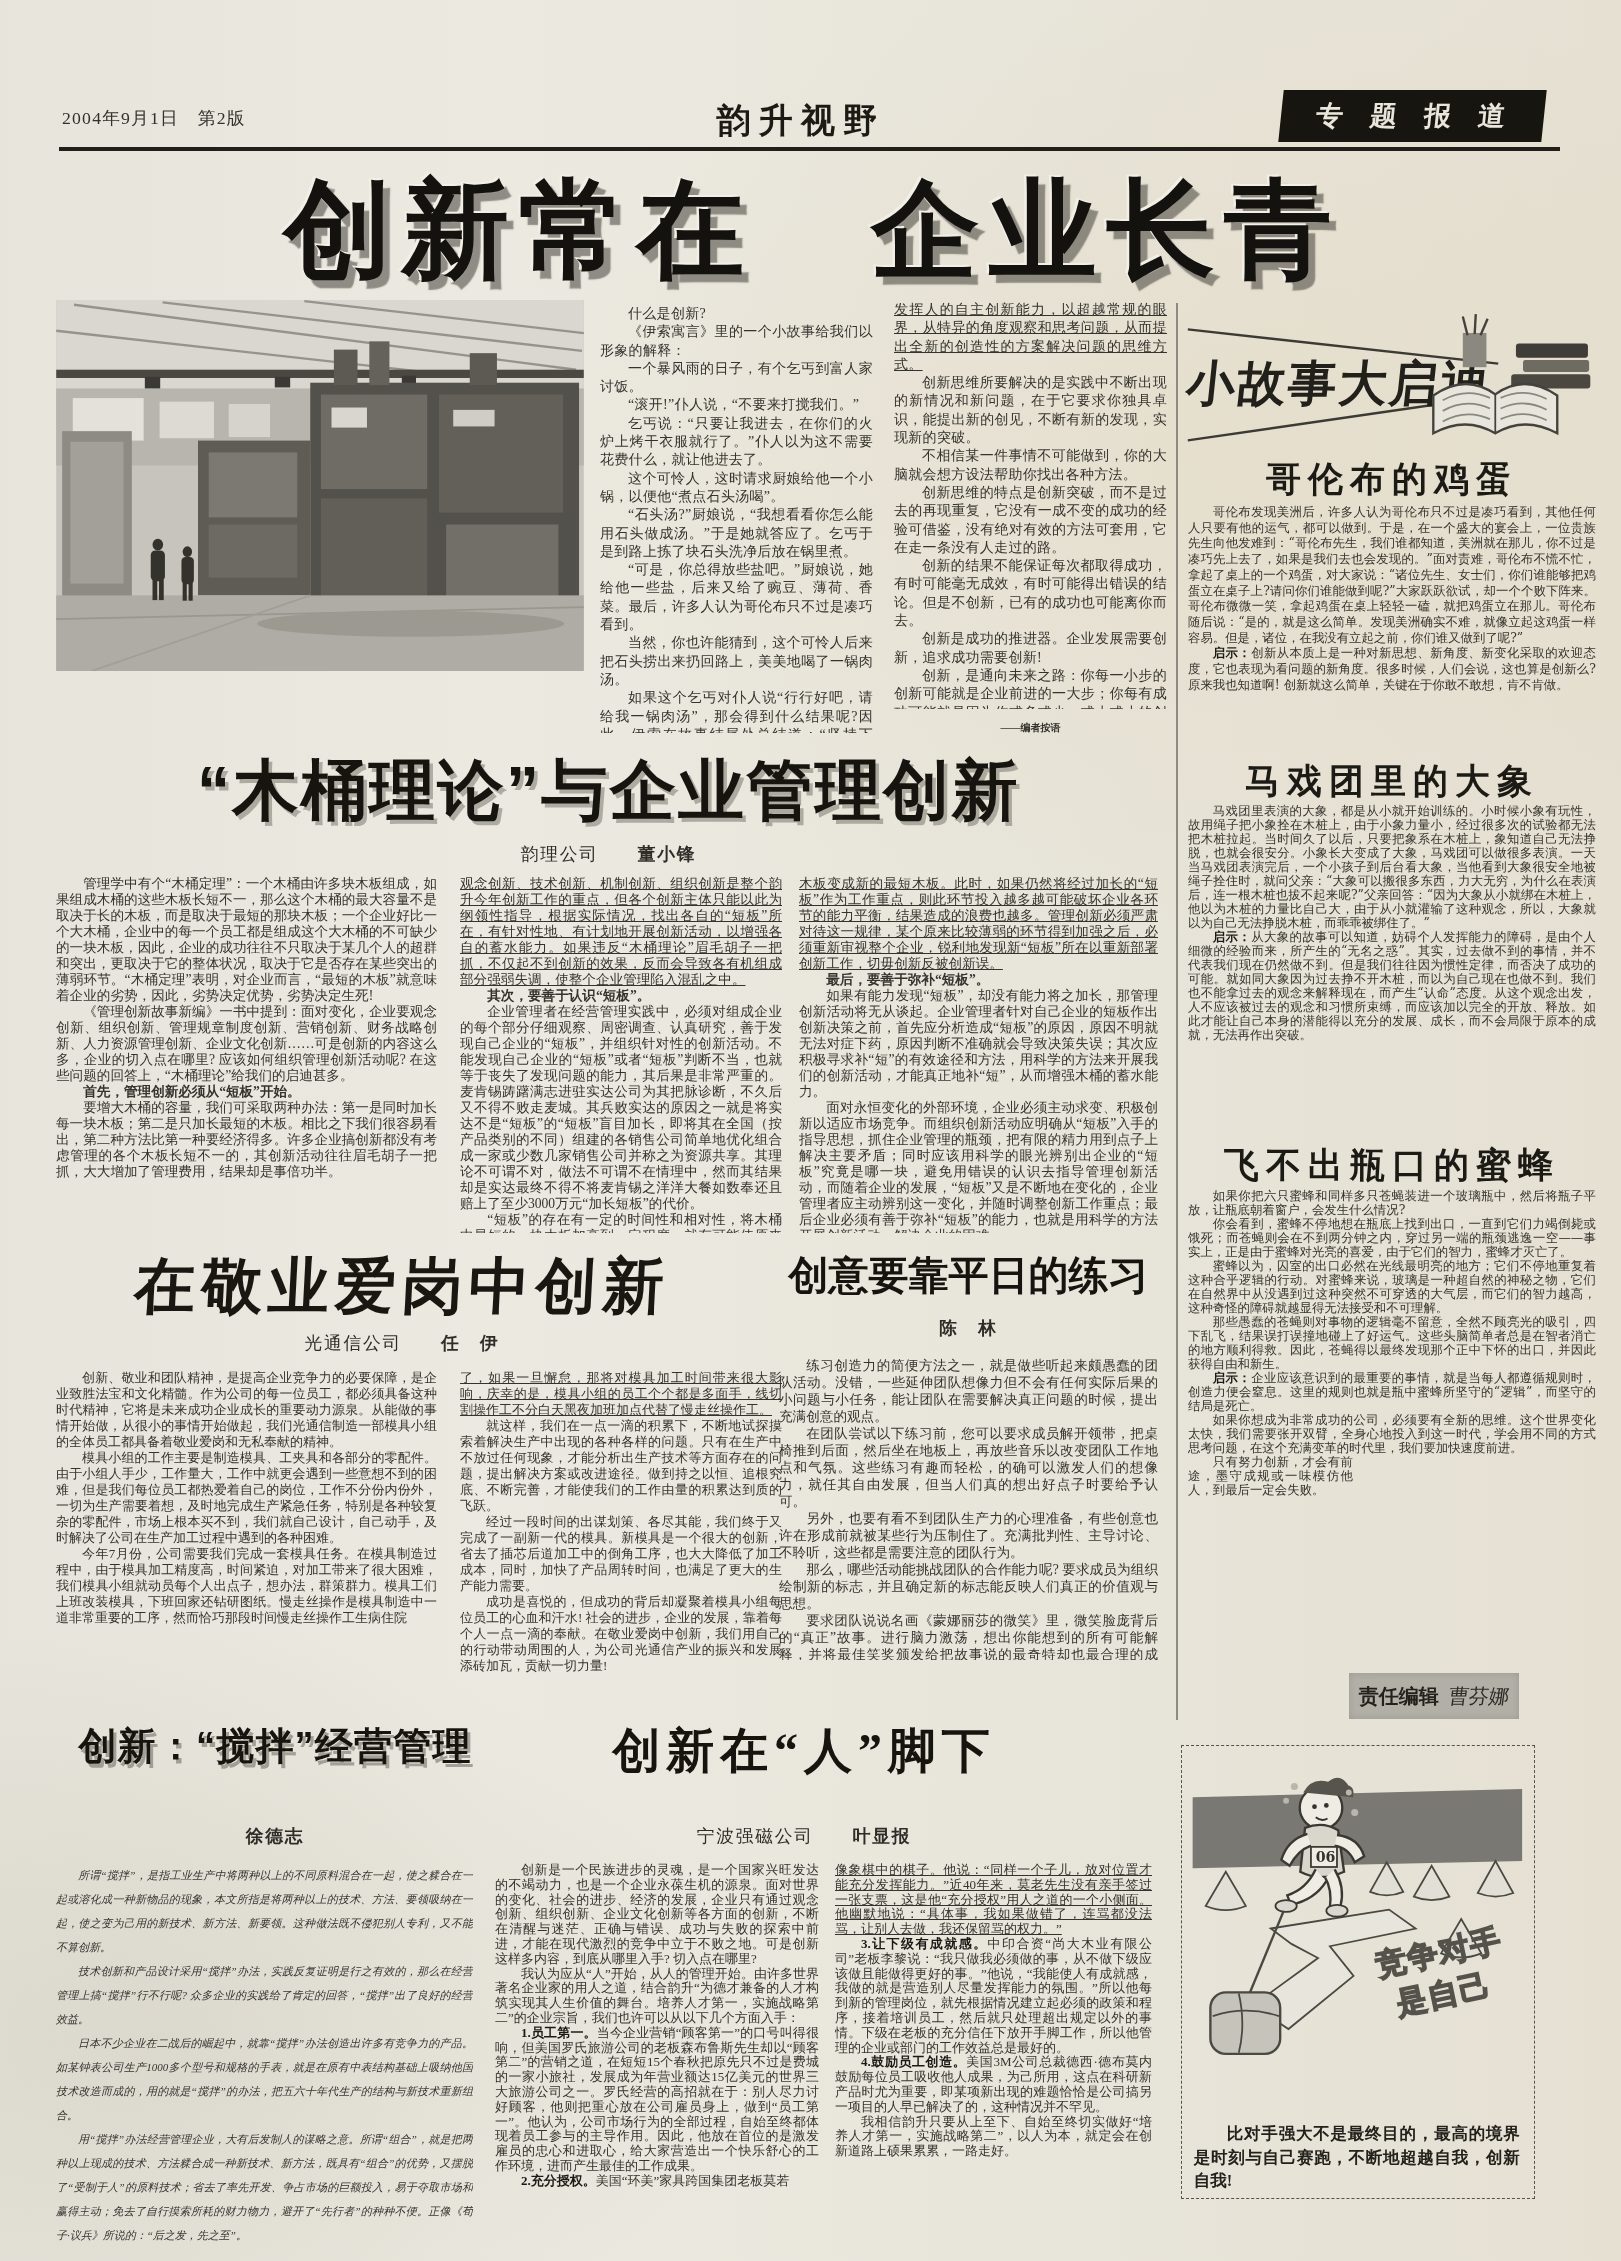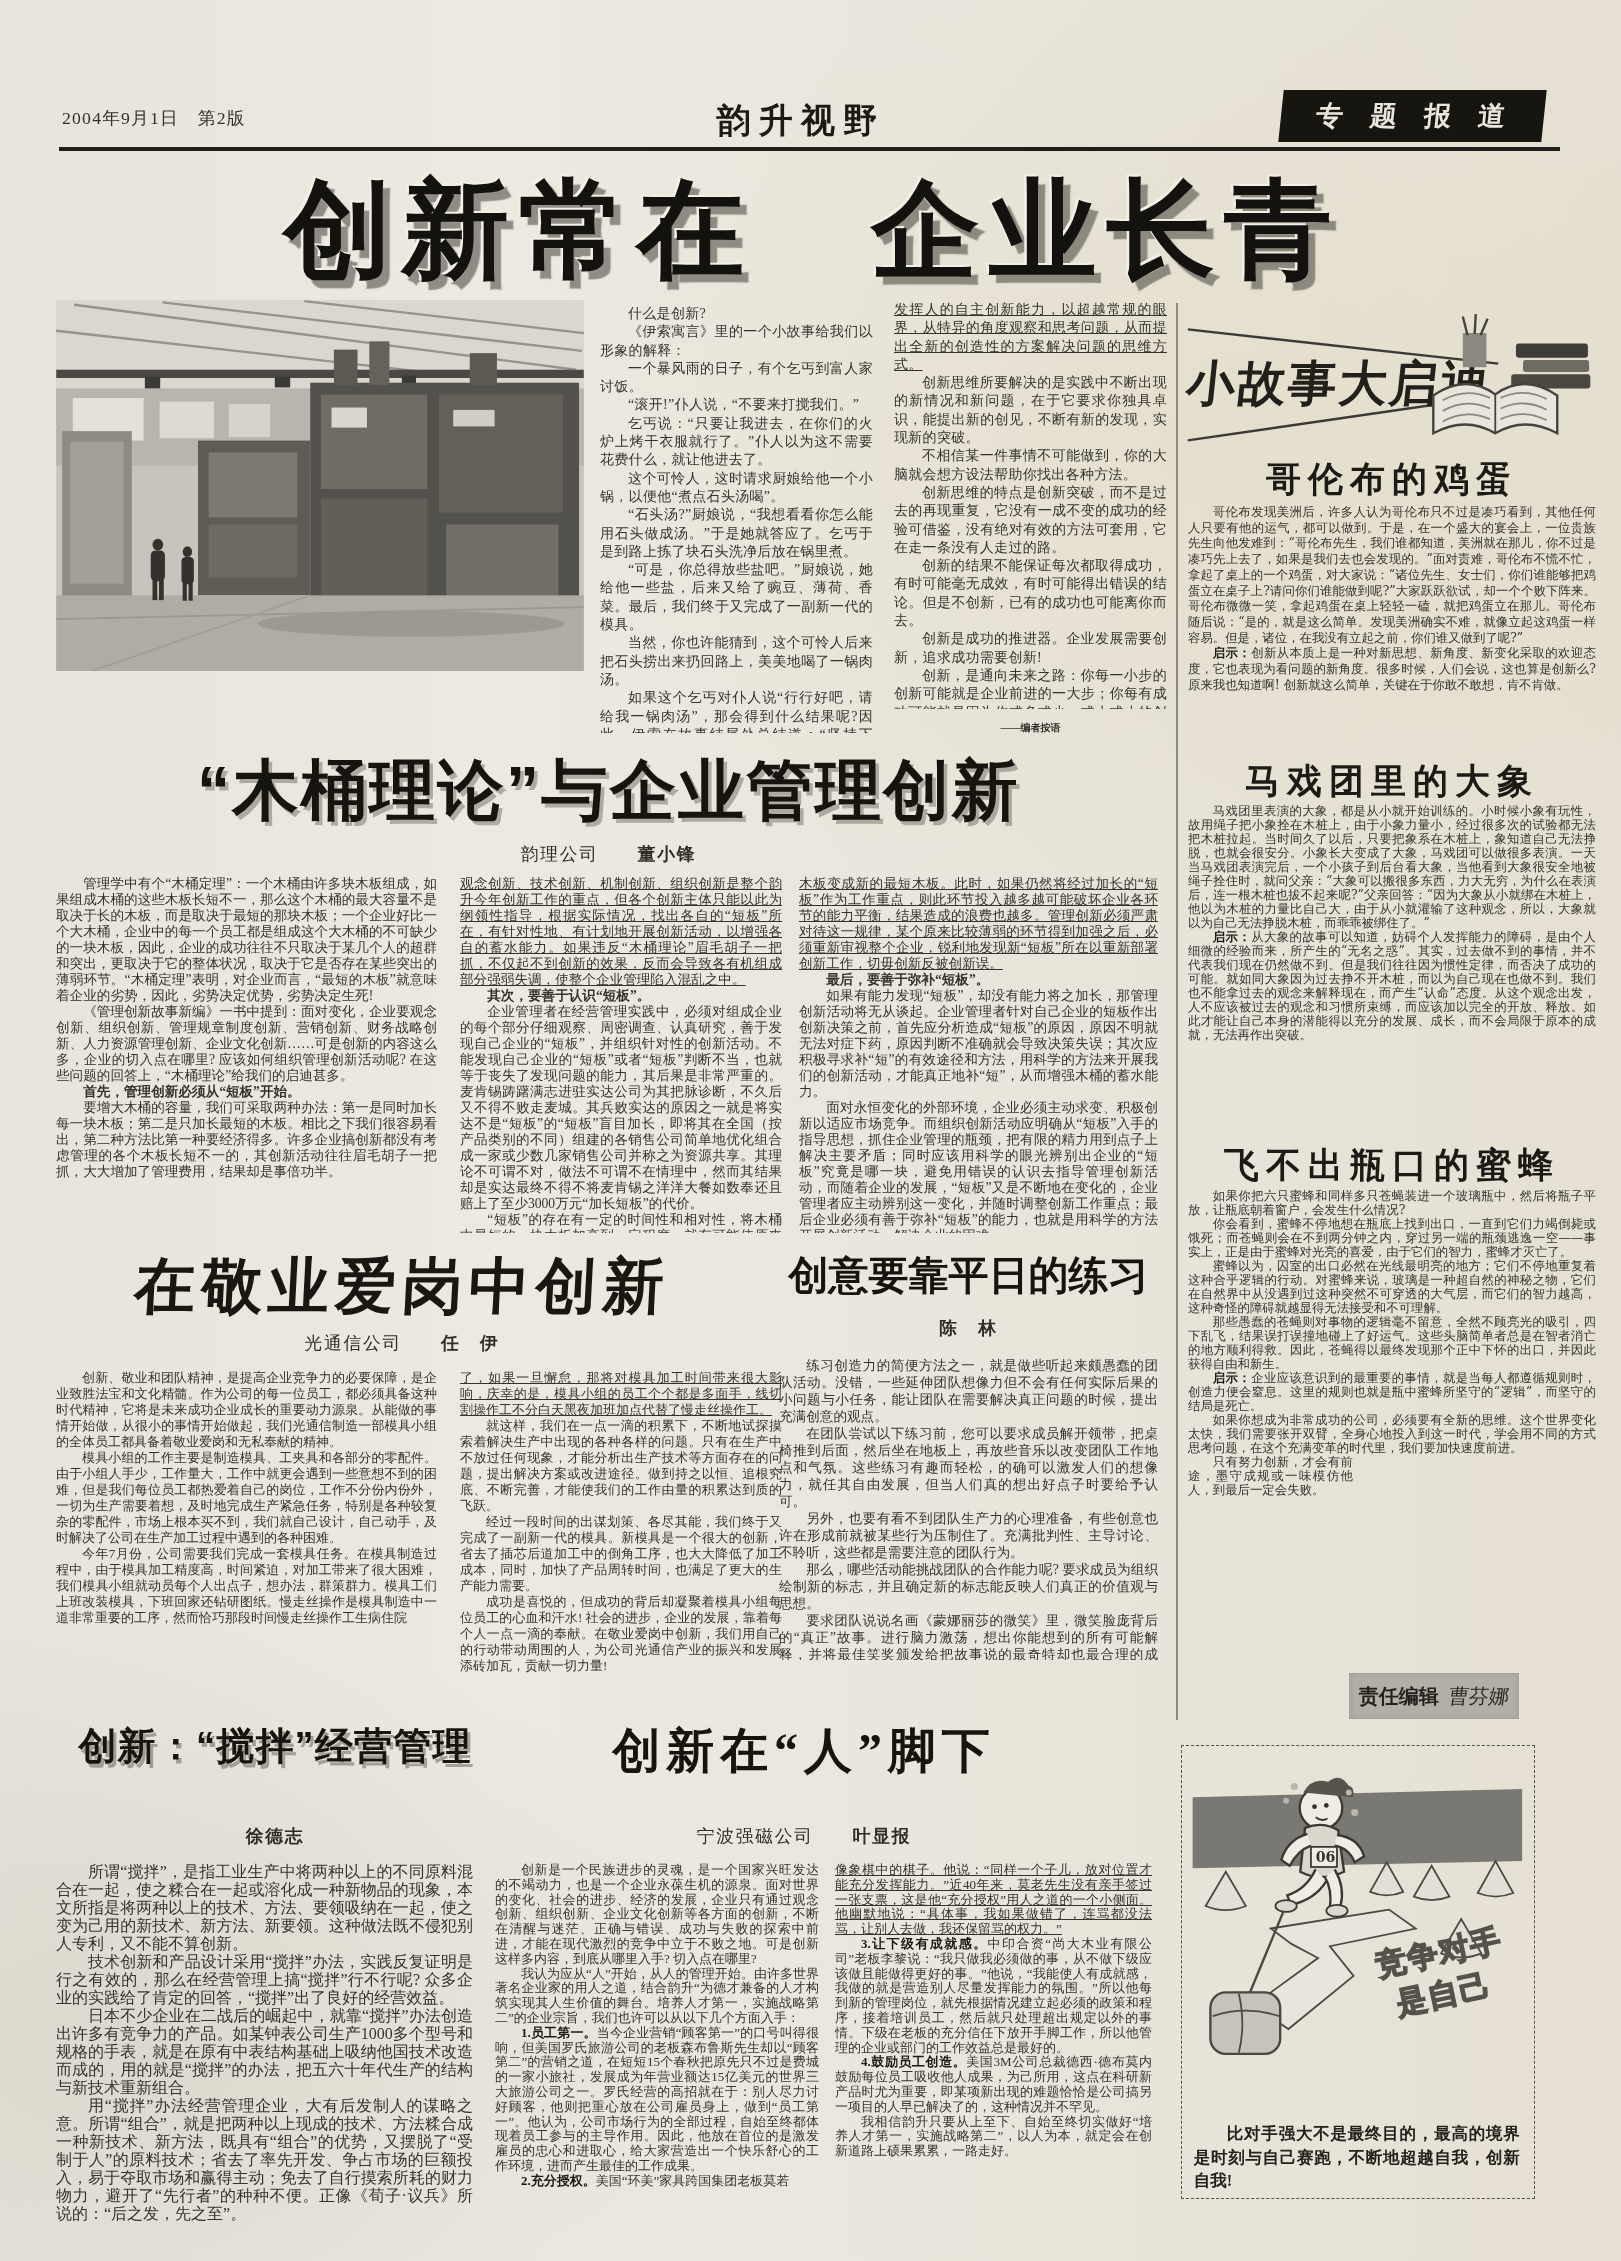--- a/index.html
+++ b/index.html
@@ -31,21 +31,21 @@
   .h-song{font-family:"Liberation Serif",serif;font-weight:900;color:#16140f;text-align:center;white-space:nowrap;}
   .h-brush{font-family:"DejaVu Serif",serif;font-weight:900;color:#1a1712;text-align:center;white-space:nowrap;transform:skewX(-3deg);}
   .byline{font-size:17.7px;text-align:center;color:#2e2c27;letter-spacing:1.8px;}
   .byline .nm{font-weight:bold;}
   
   .lead-col{font-size:14px;line-height:18.3px;letter-spacing:0.3px;}
   .sig{text-align:center;font-weight:bold;padding-right:.5em;margin-top:14px;font-size:10px;}
   .barrel-col{font-size:13.6px;line-height:16px;}
   .ded-col{font-size:13px;line-height:16px;}
   .practice-body{font-size:13.6px;line-height:17px;}
-  .stir-body{font-size:16px;line-height:18px;}
+  .stir-body{font-size:11px;line-height:24px;font-style:italic;}
   .people-col{font-size:13px;line-height:14.8px;}
   
   .story-title{font-family:"DejaVu Sans",sans-serif;font-weight:bold;font-size:35px;letter-spacing:7px;
     color:#1c1a15;text-align:center;white-space:nowrap;}
   .story-body{font-family:"DejaVu Serif",serif;font-size:12.4px;}
   .s1{line-height:15.7px;} .s2{line-height:14px;} .s3{line-height:14px;}
   .narrow-last .para:last-child{width:165px;}
   .editor-box{background:#b2afa7;display:flex;align-items:center;justify-content:center;gap:10.6px;
     box-shadow:inset 0 0 7px rgba(0,0,0,.12);}
   .editor-box .lab{font-family:"Liberation Sans",sans-serif;font-weight:900;font-size:20px;color:#23211c;}
@@ -121,21 +121,21 @@
   </div>
 
   <div class="abs jtext lead-col" style="left:600px;top:305px;width:273px;height:428px;">
       <p class="para">什么是创新?</p>
       <p class="para">《伊索寓言》里的一个小故事给我们以形象的解释：</p>
       <p class="para">一个暴风雨的日子，有个乞丐到富人家讨饭。</p>
       <p class="para">“滚开!”仆人说，“不要来打搅我们。”</p>
       <p class="para">乞丐说：“只要让我进去，在你们的火炉上烤干衣服就行了。”仆人以为这不需要花费什么，就让他进去了。</p>
       <p class="para">这个可怜人，这时请求厨娘给他一个小锅，以便他“煮点石头汤喝”。</p>
       <p class="para">“石头汤?”厨娘说，“我想看看你怎么能用石头做成汤。”于是她就答应了。乞丐于是到路上拣了块石头洗净后放在锅里煮。</p>
-      <p class="para">“可是，你总得放些盐吧。”厨娘说，她给他一些盐，后来又给了豌豆、薄荷、香菜。最后，我们终于又完成了一副新一代的模具。</p>
+      <p class="para">“可是，你总得放些盐吧。”厨娘说，她给他一些盐，后来又给了豌豆、薄荷、香菜。最后，许多人认为哥伦布只不过是凑巧看到。</p>
       <p class="para">当然，你也许能猜到，这个可怜人后来把石头捞出来扔回路上，美美地喝了一锅肉汤。</p>
       <p class="para">如果这个乞丐对仆人说“行行好吧，请给我一锅肉汤”，那会得到什么结果呢?因此，伊索在故事结尾处总结道：“坚持下去，方法正确，你就能成功。”</p>
     </div>
   <div class="abs jtext lead-col" style="left:894px;top:301px;width:273px;height:408px;">
       <p class="para ni">发挥人的自主创新能力，以超越常规的眼界，从特异的角度观察和思考问题，从而提出全新的创造性的方案解决问题的思维方式。</p>
       <p class="para">创新思维所要解决的是实践中不断出现的新情况和新问题，在于它要求你独具卓识，能提出新的创见，不断有新的发现，实现新的突破。</p>
       <p class="para">不相信某一件事情不可能做到，你的大脑就会想方设法帮助你找出各种方法。</p>
       <p class="para">创新思维的特点是创新突破，而不是过去的再现重复，它没有一成不变的成功的经验可借鉴，没有绝对有效的方法可套用，它在走一条没有人走过的路。</p>
       <p class="para">创新的结果不能保证每次都取得成功，有时可能毫无成效，有时可能得出错误的结论。但是不创新，已有的成功也可能离你而去。</p>
       <p class="para">创新是成功的推进器。企业发展需要创新，追求成功需要创新!</p>

